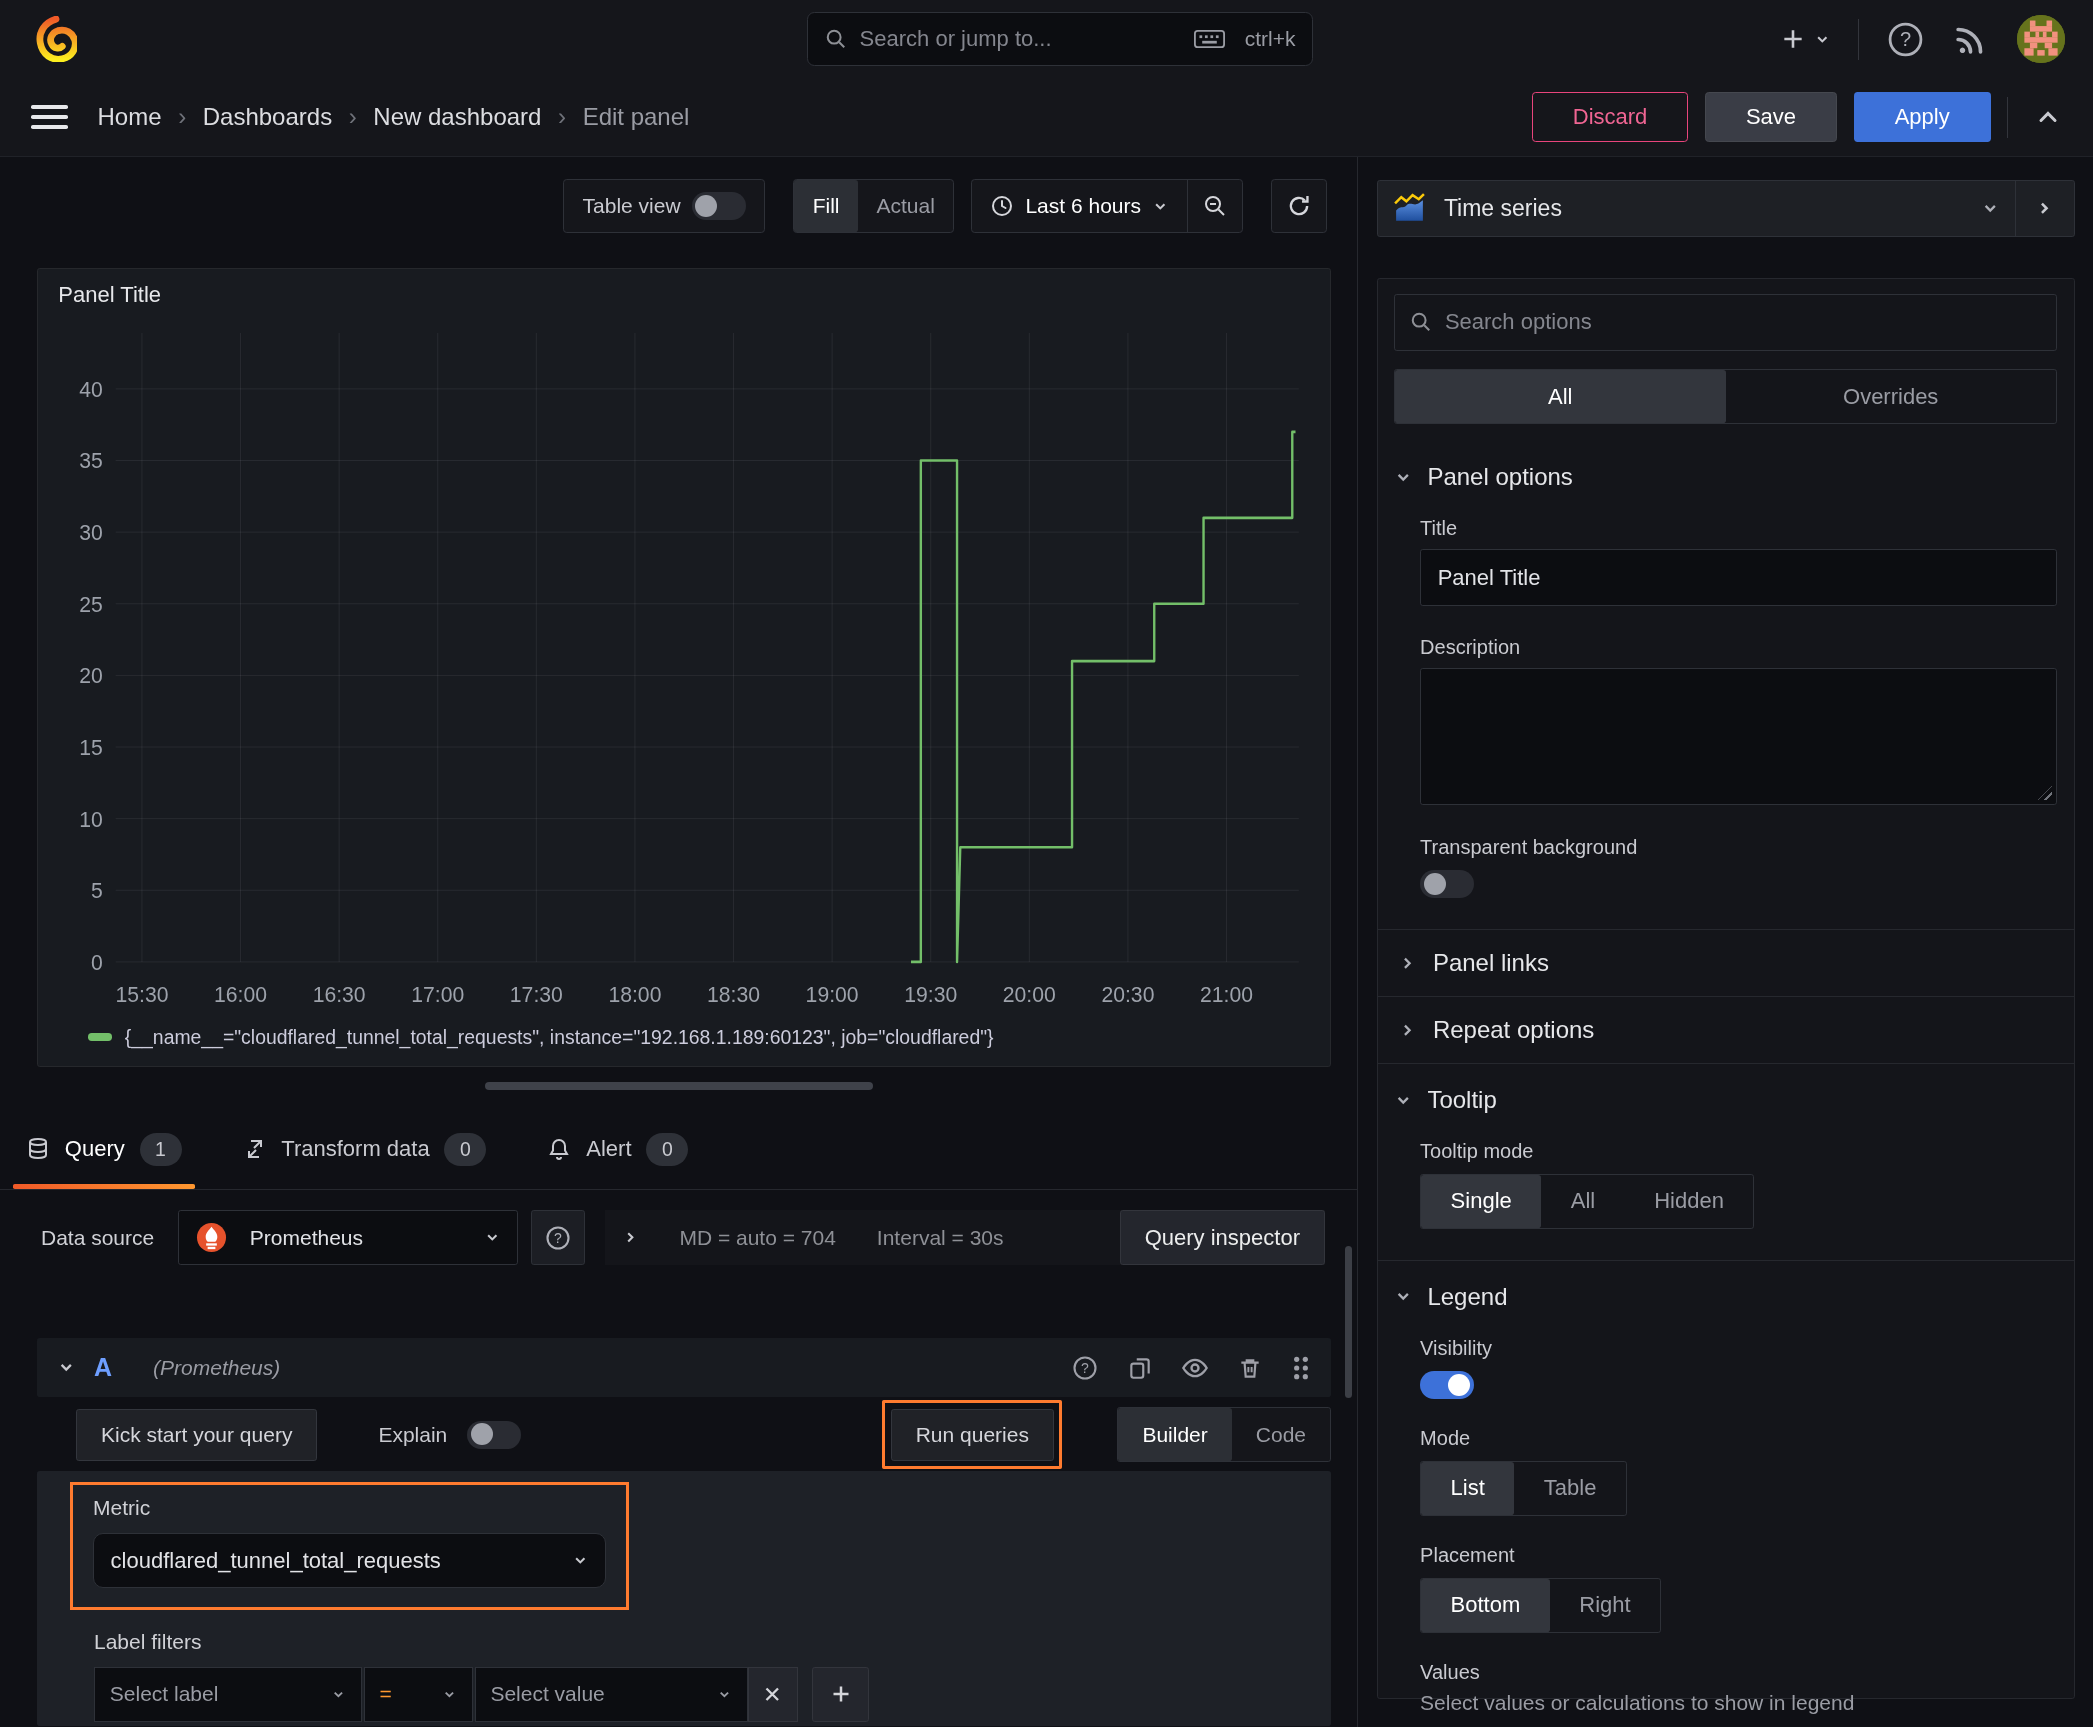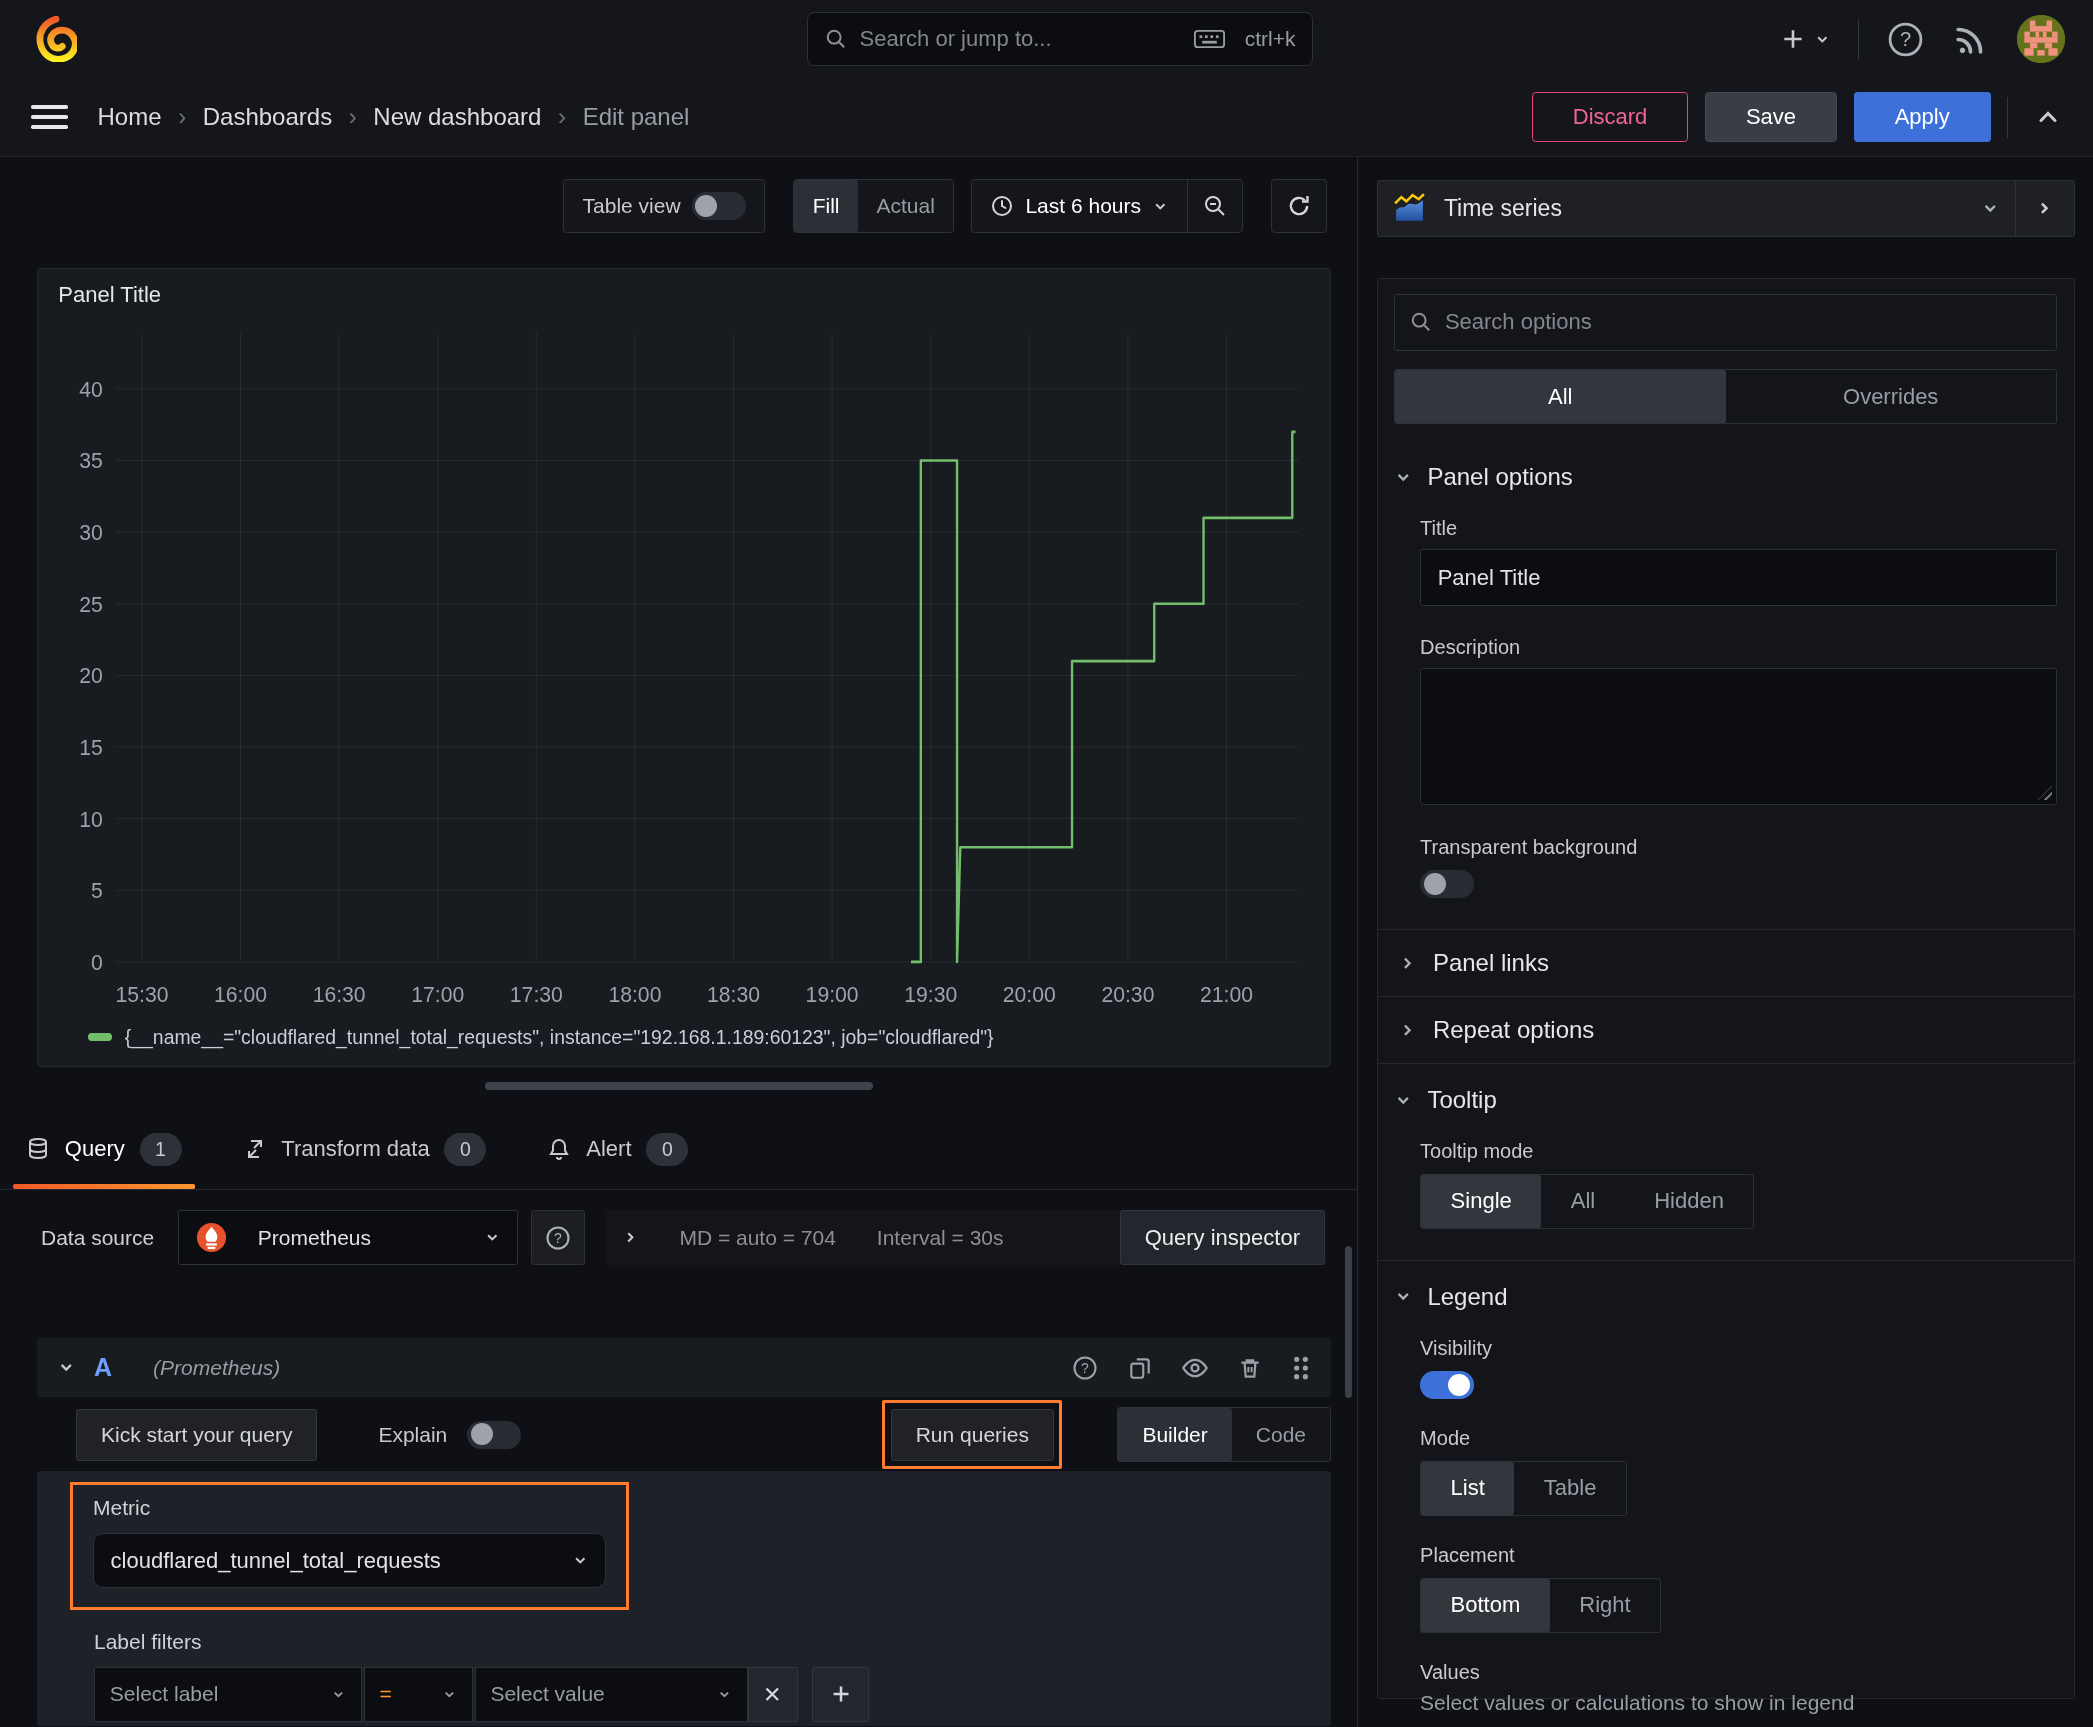--- a/index.html
+++ b/index.html
@@ -81,21 +81,21 @@
   .tab { position:relative; display:flex; align-items:center; gap:14.8px; height:100%; font-size:22px; color:#c9cad0; cursor:pointer; }
   .tab .cnt { min-width:42px; height:33px; padding:0 11px; border-radius:922px; background:#2e3138; color:#c9cad0;
               display:flex; align-items:center; justify-content:center; font-size:19.4px; }
   .tab.active::after { content:""; position:absolute; left:-13px; right:-13px; bottom:0; height:5.5px; border-radius:1.8px;
                        background:linear-gradient(90deg,#f05a28,#ff9830); }
   .tab .ticon { color:#c9cad0; }
 
   
   .ds-row { position:absolute; top:1052px; left:41px; right:32px; height:57px; display:flex; align-items:center; }
   .ds-label { font-size:21px; color:#d0d1d6; margin-right:24px; }
-  .dd { display:flex; align-items:center; gap:31px; height:55px; background:#0c0d11; border:0.9px solid #2e3138;
+  .dd { display:flex; align-items:center; gap:23px; height:55px; background:#0c0d11; border:0.9px solid #2e3138;
         border-radius:2.8px; padding:0 16.6px; font-size:21px; color:#e2e3e7; cursor:pointer; }
   .help-btn { width:54px; height:55px; margin-left:13px; border:0.9px solid #2e3138; background:#1c1e24; border-radius:2.8px;
               display:flex; align-items:center; justify-content:center; color:#aeb0b8; cursor:pointer; }
   .ds-stats { margin-left:20px; flex:1; height:55px; background:#14151a; display:flex; align-items:center;
               padding:0 7.4px 0 16.6px; color:#8e9096; font-size:21px; gap:41px; position:relative; }
   .qi-btn { position:absolute; right:0; top:0; height:55px; padding:0 24px; background:#24262d; border:0.9px solid #33353c;
             border-radius:2.8px; color:#eceded; font-size:22px; display:flex; align-items:center; cursor:pointer; }
 
   
   .qhead { position:absolute; top:1181px; left:37px; width:1294px; height:59px; background:#181b20;

